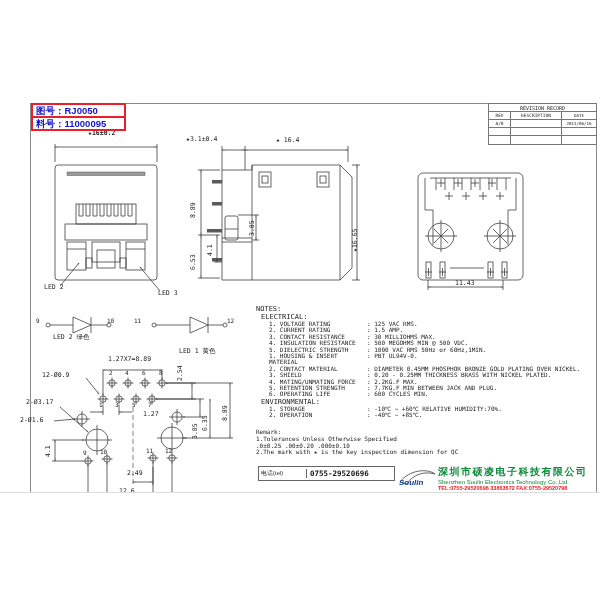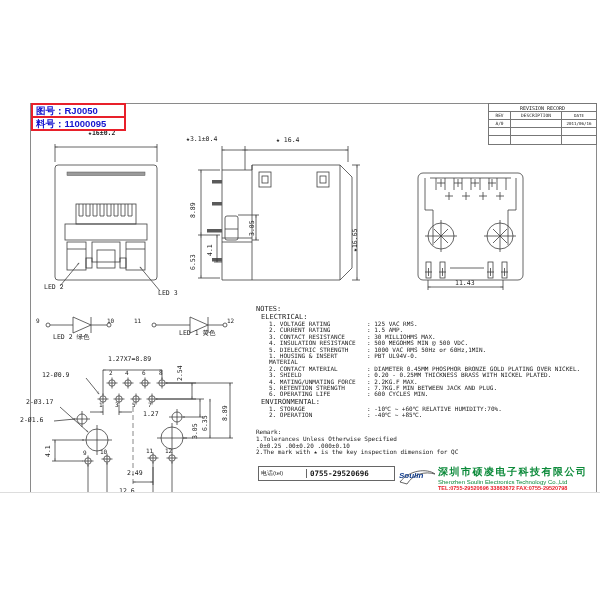--- a/index.html
+++ b/index.html
@@ -30,21 +30,21 @@
   .n-row { display:flex; margin-left:13px; font-size:6px; line-height:6.4px; }
   .n-name { width:98px; flex:none; }
   .n-val { flex:1; }
   .remark { position:absolute; left:256px; top:429px; font-family:"DejaVu Sans Mono",monospace; font-size:6px; line-height:6.8px; color:#222; }
   .ft-table { position:absolute; left:258px; top:466px; width:137px; border:1px solid #666; background:#fff; }
   .ft-row { display:flex; height:13px; border-bottom:5px solid #8b5cf6; align-items:center; }
   .ft-row:last-child { border-bottom:none; }
   .ft-label { width:48px; font-size:6px; padding-left:2px; border-right:1px solid #666; color:#333; }
   .ft-val { flex:1; font-size:7.5px; font-weight:bold; padding-left:3px; font-family:"DejaVu Sans Mono",monospace; color:#111; }
   .logo { position:absolute; left:397px; top:467px; width:40px; height:24px; }
-  .logo .word { position:absolute; left:2px; top:4px; font-size:8px; font-weight:bold; font-style:italic; color:#123d8c; font-family:"Liberation Sans",sans-serif; }
+  .logo .word { position:absolute; left:2px; top:11px; font-size:8px; font-weight:bold; font-style:italic; color:#123d8c; font-family:"Liberation Sans",sans-serif; }
   .company { position:absolute; left:438px; top:465px; width:160px; }
   .company .cn { font-size:10px; font-weight:600; letter-spacing:1.5px; color:#0c8a3a; font-family:Liberation Serif, serif; white-space:nowrap; }
   .company .en { font-size:6px; color:#0c8a3a; white-space:nowrap; }
   .company .contact { font-size:5.5px; font-weight:bold; color:#e8202a; white-space:nowrap; }
   .cut-strip { position:absolute; left:0; top:492px; width:600px; height:108px; background:#fff; border-top:1px solid #ddd; z-index:5; }
 </style>
 </head>
 <body>
 
 <div class="bline" style="left:30px;top:103px;width:567px;height:1px;"></div>
@@ -170,21 +170,21 @@
     <path d="M131,25 H165"></path>
   <path d="M165,17 V33 L183,25 Z"></path>
     <path d="M183,17 V33 M183,25 H198"></path>
   <circle cx="200" cy="25" r="2"></circle>
 </svg>
 <span class="pin" style="left:36px;top:318px;">9</span>
 <span class="pin" style="left:107px;top:318px;">10</span>
 <span class="dim" style="left:53px;top:334px;">LED 2 绿色</span>
 <span class="pin" style="left:134px;top:318px;">11</span>
 <span class="pin" style="left:227px;top:318px;">12</span>
-<span class="dim" style="left:179px;top:330px;">LED 1 黄色</span>
+<span class="dim" style="left:179px;top:348px;">LED 1 黄色</span>
 
 <svg style="left:20px;top:355px;" width="235" height="137" viewBox="0 0 235 137">
   <path d="M83,15 V40 M142,15 V24"></path>
   <path d="M83,15 H142" marker-start="url(#ar)" marker-end="url(#ar)"></path>
   <path d="M146,28 H176 M136,44 H176"></path>
   <path d="M172,28 V44" marker-start="url(#ar)" marker-end="url(#ar)"></path>
   <circle cx="92" cy="28" r="3.2"></circle>
     <path d="M86.5,28 H97.5 M92,22.5 V33.5"></path>
   <circle cx="108" cy="28" r="3.2"></circle>
     <path d="M102.5,28 H113.5 M108,22.5 V33.5"></path>

